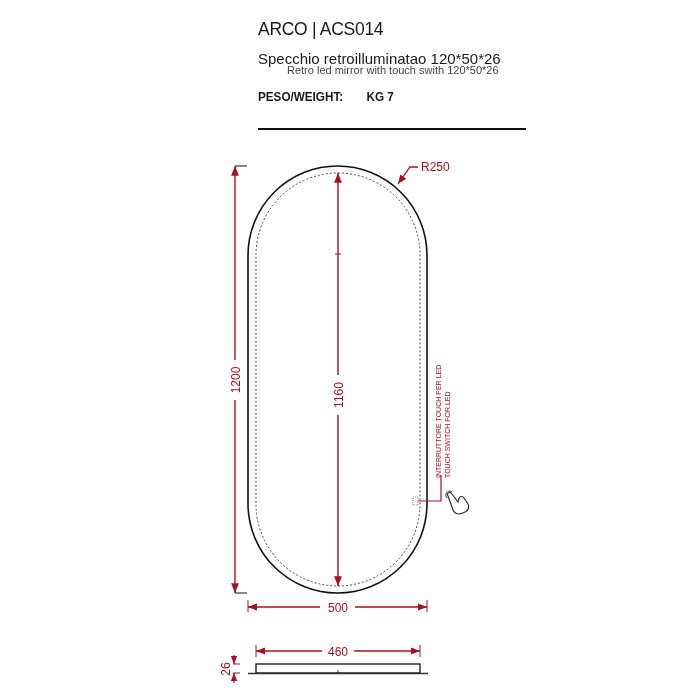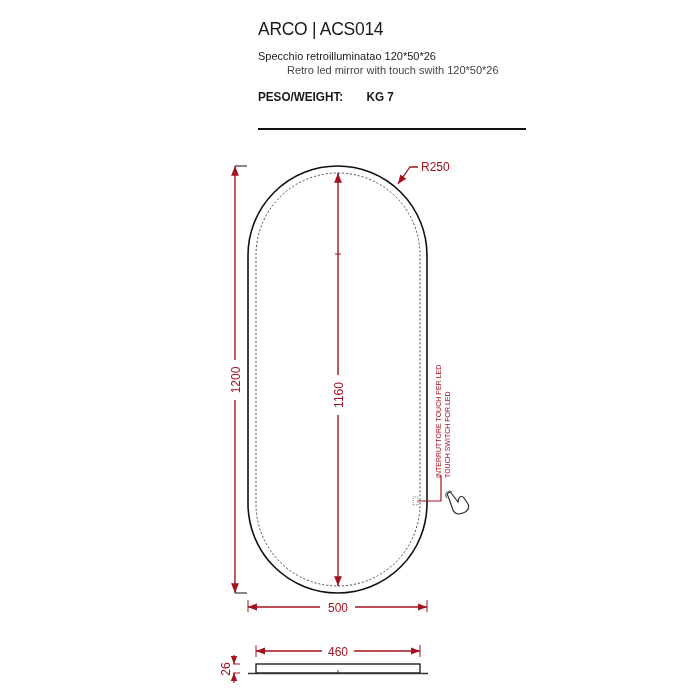--- a/index.html
+++ b/index.html
@@ -1,19 +1,19 @@
 <!DOCTYPE html>
 <html><head>
   <meta charset="utf-8">
   <style>
     html, body { margin: 0; padding: 0; background: #ffffff; }
     body { width: 700px; height: 700px; position: relative; overflow: hidden; font-family: "DejaVu Sans", sans-serif; }
     .header { position: absolute; left: 258px; top: 18px; color: #1a1a1a; }
     .title { font-family: "Liberation Sans", sans-serif; font-size: 19px; font-weight: normal; letter-spacing: -0.3px; position: absolute; left: 0; top: 0; white-space: nowrap; transform: scaleX(0.92); transform-origin: left; }
-    .sub1 { position: absolute; left: 0; top: 32px; font-family: "Liberation Sans", sans-serif; font-size: 11px; white-space: nowrap; color: #1a1a1a; }
+    .sub1 { position: absolute; left: 0; top: 32px; font-family: "Liberation Sans", sans-serif; font-size: 15px; white-space: nowrap; color: #1a1a1a; }
     .sub2 { position: absolute; left: 0; top: 46px; font-family: "Liberation Sans", sans-serif; font-size: 11px; white-space: nowrap; color: #444; margin-left: 29px; }
     .weight { position: absolute; left: 0; top: 71px; font-family: "Liberation Sans", sans-serif; font-size: 13px; font-weight: bold; white-space: nowrap; transform: scaleX(0.9); transform-origin: left; }
     .weight .val { margin-left: 26px; }
     .rule { position: absolute; left: 258px; top: 128px; width: 268px; height: 2px; background: #111; }
     svg.drawing { position: absolute; left: 0; top: 0; }
     .dimtext { font-family: "Liberation Sans", sans-serif; font-size: 12px; fill: #a4121f; }
     .note { font-family: "Liberation Sans", sans-serif; font-size: 7px; fill: #a4121f; }
   </style>
 </head>
 <body>

